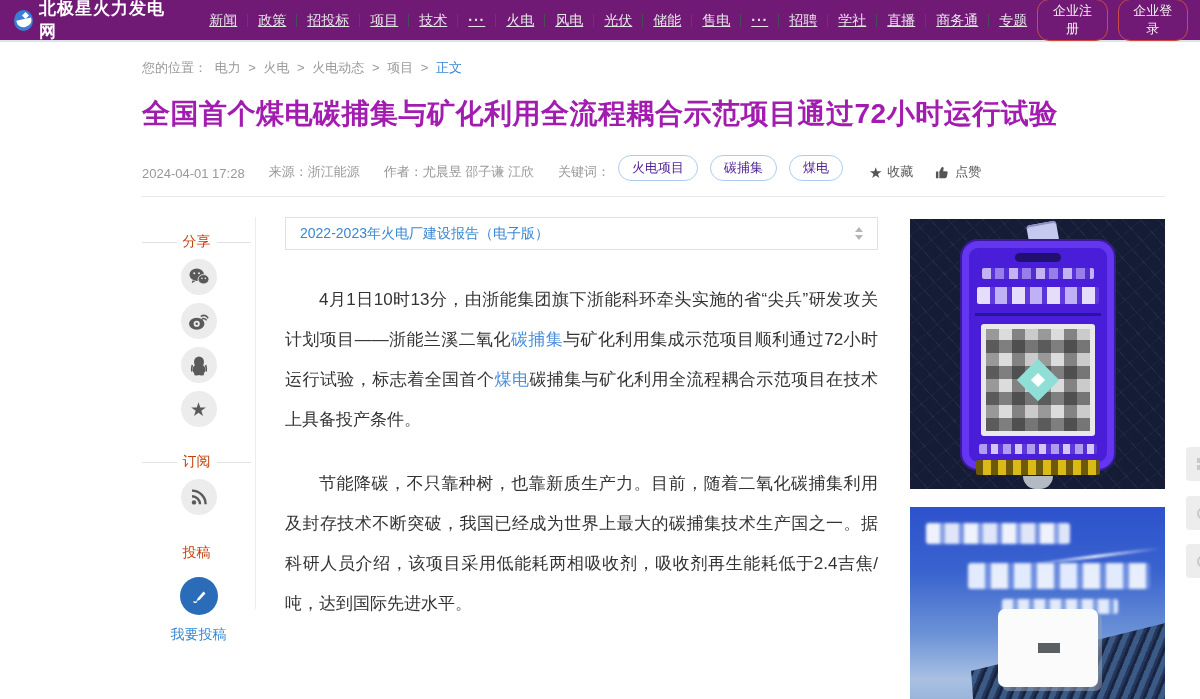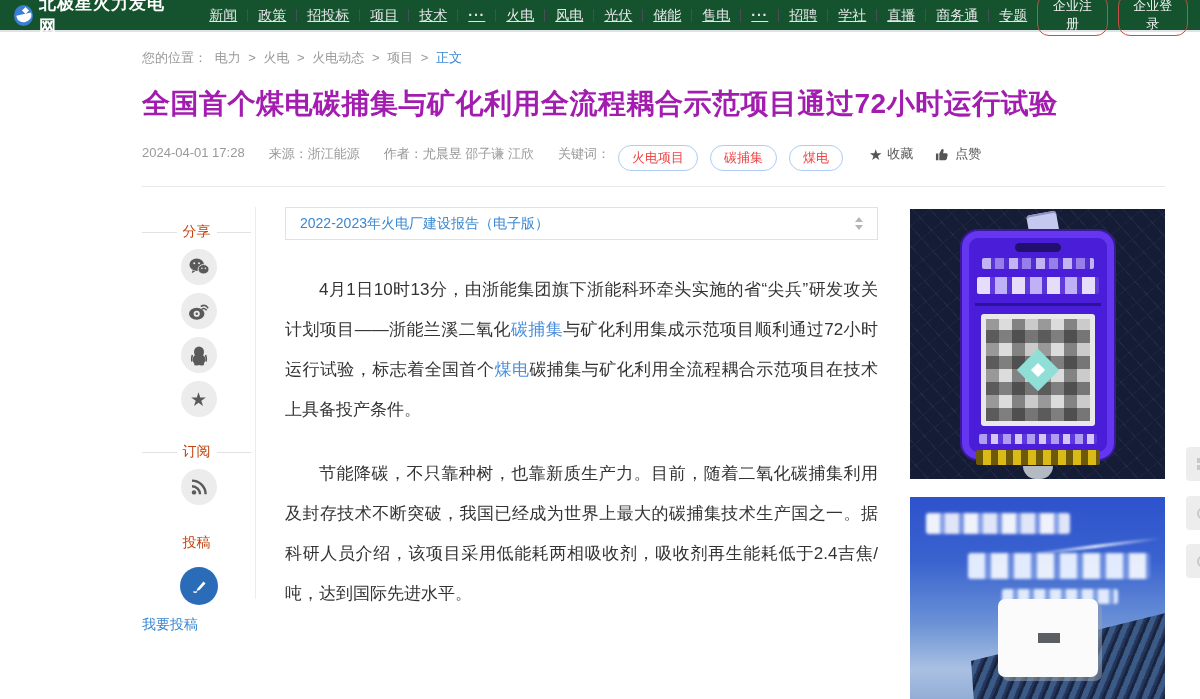--- a/index.html
+++ b/index.html
@@ -1,20 +1,20 @@
 <!DOCTYPE html>
 <html><head>
 <meta charset="utf-8">
 <style>
   * { margin:0; padding:0; box-sizing:border-box; }
   html,body { width:1200px; height:699px; overflow:hidden; background:#fff;
     font-family:"Liberation Sans","DejaVu Sans",sans-serif; }
 
   
-  .topbar { position:relative; height:32px; background:#14532d; display:flex;
+  .topbar { position:relative; height:42px; background:#701a75; display:flex;
     align-items:center; padding:0 12px 0 14px; border-bottom:2px solid #dfe2e6; }
   .logo { display:flex; align-items:center; gap:6px; }
   .logo-mark { width:21px; height:21px; border-radius:50%; background:#3a7fd5; position:relative; overflow:hidden; }
   .logo-mark:before { content:""; position:absolute; left:3px; top:9px; width:15px; height:8px;
     background:#fff; border-radius:0 0 10px 10px / 0 0 8px 8px; transform:rotate(-12deg); }
   .logo-mark:after { content:""; position:absolute; left:9px; top:3px; width:5px; height:5px;
     background:#fff; transform:rotate(45deg); }
   .logo-text { color:#fff; font-weight:bold; font-size:17px; letter-spacing:1px; }
   .menu { display:flex; align-items:center; margin-left:30px; list-style:none; }
   .menu li { color:#e6e6e8; font-size:14px; padding:0 10px; line-height:13px; cursor:pointer;
@@ -27,42 +27,42 @@
 
   
   .container { margin-left:142px; width:1023px; }
   .breadcrumb { margin-top:17px; font-size:13px; color:#999; }
   .breadcrumb span { margin-right:4px; }
   .breadcrumb .bc-link { cursor:pointer; }
   .breadcrumb .bc-cur { color:#3a87d2; cursor:pointer; }
 
   .title { margin-top:18px; font-size:28px; font-weight:bold; color:#a21caf; letter-spacing:.5px; }
 
-  .meta { margin-top:22px; display:flex; align-items:flex-start; font-size:13px; color:#999; }
+  .meta { margin-top:22px; display:flex; align-items:flex-end; font-size:13px; color:#999; }
   .meta .m-item { margin-right:24px; white-space:nowrap; }
-  .tag-pill { display:inline-block; color:#ef4444; border:1px solid #aecdf0; border-radius:13px;
+  .tag-pill { display:inline-block; color:#4c1d95; border:1px solid #aecdf0; border-radius:13px;
     padding:3px 13px; margin-right:12px; font-size:13px; cursor:pointer; background:#fff; }
   .meta-action { display:flex; align-items:center; gap:5px; color:#555; margin-right:22px; cursor:pointer; }
   .meta-action .glyph { color:#555; font-size:15px; line-height:1; }
   .meta-action svg { display:block; }
 
   .divider { border-top:1px solid #e9e9e9; margin-top:15px; width:1023px; }
 
   
   .content-row { display:flex; margin-top:20px; }
 
   .share-col { width:114px; border-right:1px solid #ececec; padding-top:6px; height:392px; }
   .col-label { display:flex; align-items:center; gap:6px; color:#c2410c; font-size:14px;
     margin:10px 4px 6px 0; }
   .col-label .dash { flex:1; border-top:1px solid #e2e2e2; }
   .circle-btn { width:36px; height:36px; border-radius:50%; background:#ececec; margin:8px auto;
     display:flex; align-items:center; justify-content:center; cursor:pointer; }
   .circle-btn svg { display:block; }
   .submit-circle { background:#2b6cb8; width:38px; height:38px; }
-  .submit-text { text-align:left; color:#3a87d2; font-size:14px; margin-top:11px; cursor:pointer; }
+  .submit-text { text-align:center; color:#3a87d2; font-size:14px; margin-top:11px; cursor:pointer; }
   .star-glyph { font-size:19px; color:#5a5a5a; line-height:1; }
 
   .article-col { margin-left:29px; width:593px; }
   .ticker-box { border:1px solid #e1e1e1; height:33px; display:flex; align-items:center;
     padding:0 14px; }
   .ticker-link { color:#3a87d2; font-size:14px; cursor:pointer; flex:1; white-space:nowrap;
     overflow:hidden; text-overflow:ellipsis; }
   .ticker-arrows { display:flex; flex-direction:column; gap:3px; align-items:center; }
   .caret-up { width:0; height:0; border-left:4px solid transparent; border-right:4px solid transparent;
     border-bottom:5px solid #b5b5b5; cursor:pointer; }

